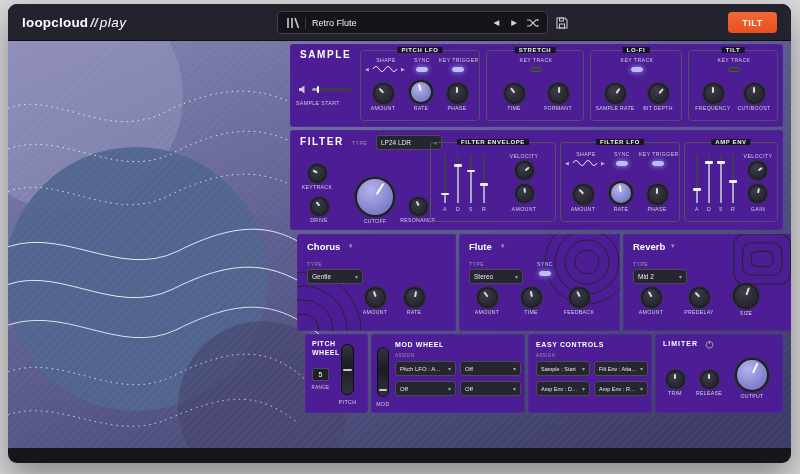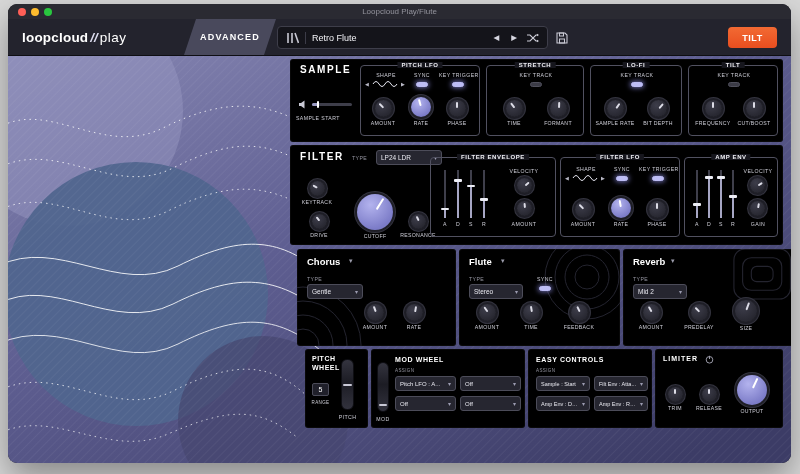--- a/index.html
+++ b/index.html
@@ -14,42 +14,42 @@
   .dots { display:flex; gap:5px; margin-left:10px; z-index:2; }
   .dot { width:8px; height:8px; border-radius:50%; }
   .dot.red { background:#ff5f57; } .dot.yel { background:#febc2e; } .dot.grn { background:#29c73f; }
   .wtitle { position:absolute; left:0; right:0; text-align:center; font-size:8px; color:#93939c; }
 
   
   .header { height:37px; background:#23232d; position:relative; border-bottom:1px solid #0e0e13; }
   .logo { position:absolute; left:14px; top:0; height:100%; display:flex; align-items:center; font-size:13.5px; color:#fff; }
   .logo .l1 { font-weight:700; letter-spacing:.2px; }
   .logo .l2 { font-style:italic; font-weight:700; margin:0 2px; color:#dcdcef; }
-  .logo .l3 { font-weight:300; letter-spacing:.5px; }
+  .logo .l3 { font-style:italic; font-weight:300; letter-spacing:.5px; }
   .tab { position:absolute; top:0; height:100%; display:flex; align-items:center; justify-content:center;
          font-size:9px; letter-spacing:1.2px; }
   .tab-main { left:128px; width:48px; color:#c2c2cc; }
   .tab-adv  { left:176px; width:92px; background:#49495c; color:#fff; font-weight:700;
               clip-path:polygon(12px 0,100% 0,calc(100% - 12px) 100%,0 100%); }
   .presetbar { position:absolute; left:269px; top:7px; width:271px; height:23px; background:#14141a;
                border:1px solid #3e3e4a; border-radius:4px; display:flex; align-items:center; padding:0 8px; gap:6px; }
   .pdiv { width:1px; height:12px; background:#3c3c48; }
   .pname { font-size:9px; color:#f2f2f6; white-space:nowrap; }
   .pnav { font-size:7.5px; color:#d6d6e0; padding:0 3px; }
   .pnav.first { margin-left:auto; }
   .saveicon { position:absolute; left:548px; top:13px; }
   .store { position:absolute; right:14px; top:8px; width:49px; height:21px; border-radius:4px;
            background:linear-gradient(180deg,#f26a33,#e94e1f); color:#fff; font-size:9px; font-weight:700;
            letter-spacing:.6px; display:flex; align-items:center; justify-content:center; }
 
   
   .content { position:relative; height:407px; overflow:hidden; }
   .art { position:absolute; inset:0; }
 
-  .panel { position:absolute; background:#000000; border-radius:3px; box-shadow:inset 0 0 0 1px rgba(255,255,255,.035); }
+  .panel { position:absolute; background:#4c1d95; border-radius:3px; box-shadow:inset 0 0 0 1px rgba(255,255,255,.035); }
   .ptitle { position:absolute; font-size:10px; font-weight:700; letter-spacing:1.6px; color:#fff; }
   .etitle { position:absolute; font-size:9.5px; font-weight:600; color:#fff; }
   .echev { position:absolute; font-size:7px; color:#9c9cac; }
 
   .lbl { position:absolute; font-size:5.2px; letter-spacing:.4px; color:#cfcfd8; text-align:center; white-space:nowrap; }
   .lbl.dim { color:#9797a3; }
 
   .grp { position:absolute; border:1px solid #515160; border-radius:4px; }
   .grp > .gt { position:absolute; top:-4.5px; left:50%; transform:translateX(-50%); background:#16161d;
                padding:0 4px; font-size:6px; font-weight:700; letter-spacing:.6px; color:#f0f0f5; white-space:nowrap; }
@@ -100,37 +100,26 @@
   .gfill { position:absolute; left:0; top:0; bottom:0; width:85%; background:#8e8ed8; border-radius:2px; }
   .ghandle { position:absolute; left:calc(85% - 3px); top:-1.5px; width:7px; height:7px; border-radius:50%; background:#cdcdf0; }
 
   .deco { position:absolute; inset:0; pointer-events:none; }
 </style>
 </head>
 <body>
 
 <div class="window">
 
-  <div class="titlebar">
-    <div class="dots">
-      <span class="dot red"></span>
-      <span class="dot yel"></span>
-      <span class="dot grn"></span>
-    </div>
-    <div class="wtitle">Loopcloud Play/Flute</div>
-  </div>
 
   <div class="header">
     <div class="logo">
       <span class="l1">loopcloud</span>
         <span class="l2">//</span>
         <span class="l3">play</span>
-    </div>
-    <div class="tab tab-adv">
-      <span>ADVANCED</span>
     </div>
     <div class="presetbar">
       <svg class="libicon" width="13" height="12" viewBox="0 0 13 12">
         <line x1="2" y1="1" x2="2" y2="11" stroke="#c9c9d4" stroke-width="1.6"></line>
         <line x1="6" y1="1" x2="6" y2="11" stroke="#c9c9d4" stroke-width="1.6"></line>
         <line x1="9" y1="1" x2="12.5" y2="11" stroke="#c9c9d4" stroke-width="1.6"></line>
       </svg>
       <div class="pdiv"></div>
       <span class="pname">Retro Flute</span>
       <span class="pnav first">◀</span>

